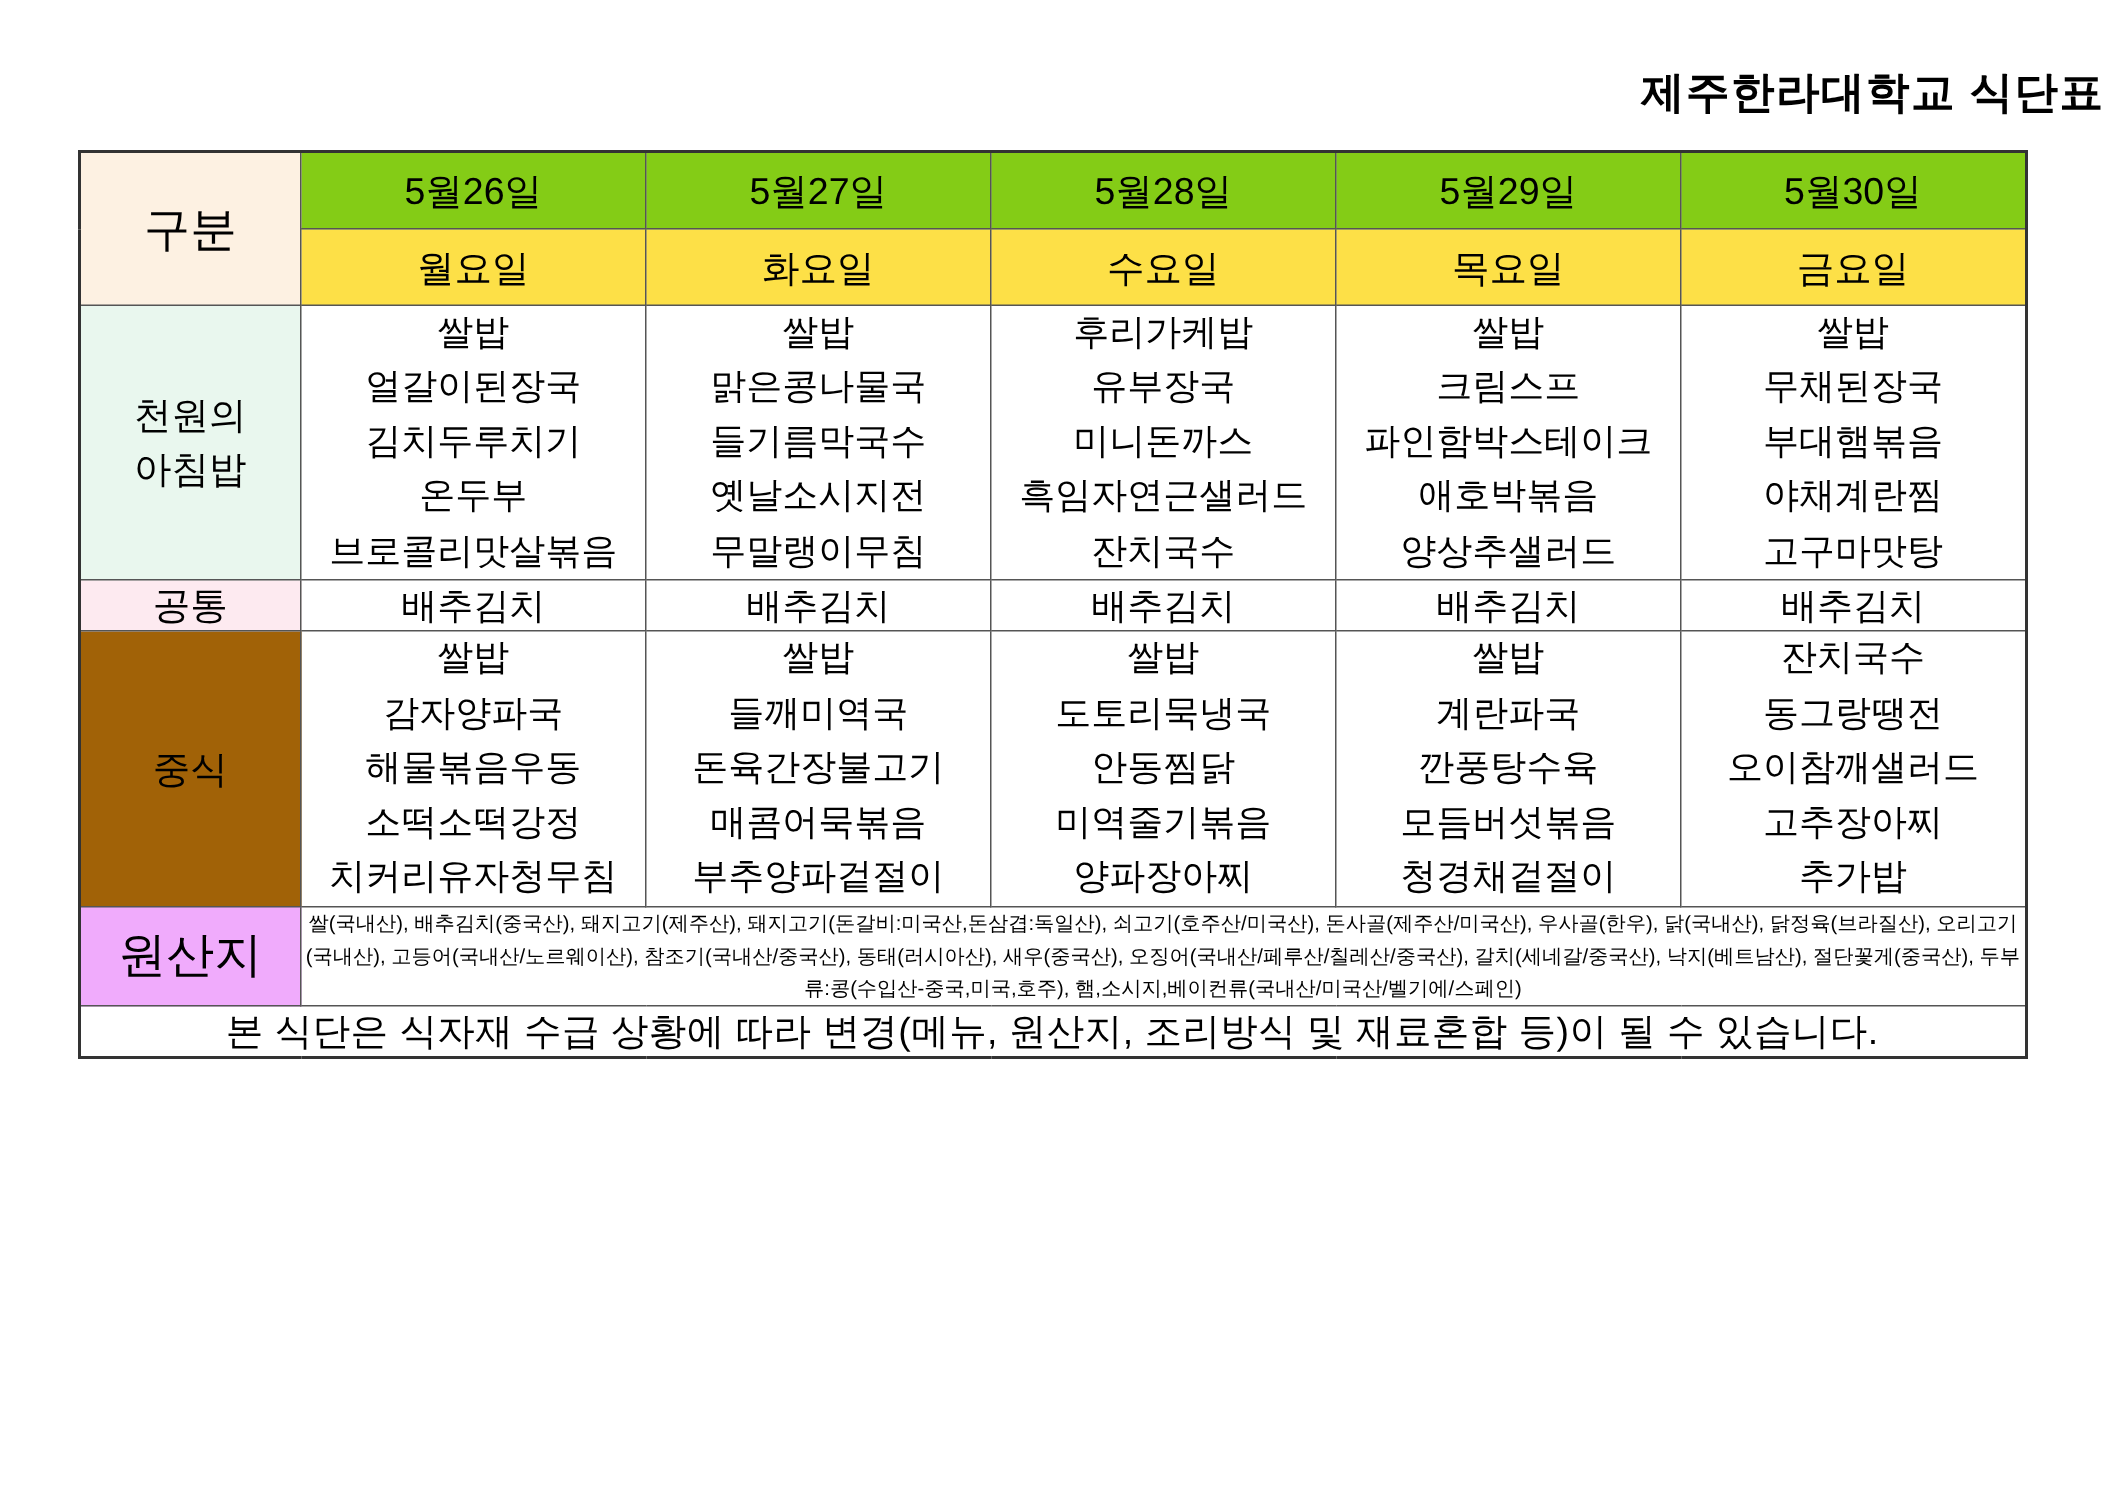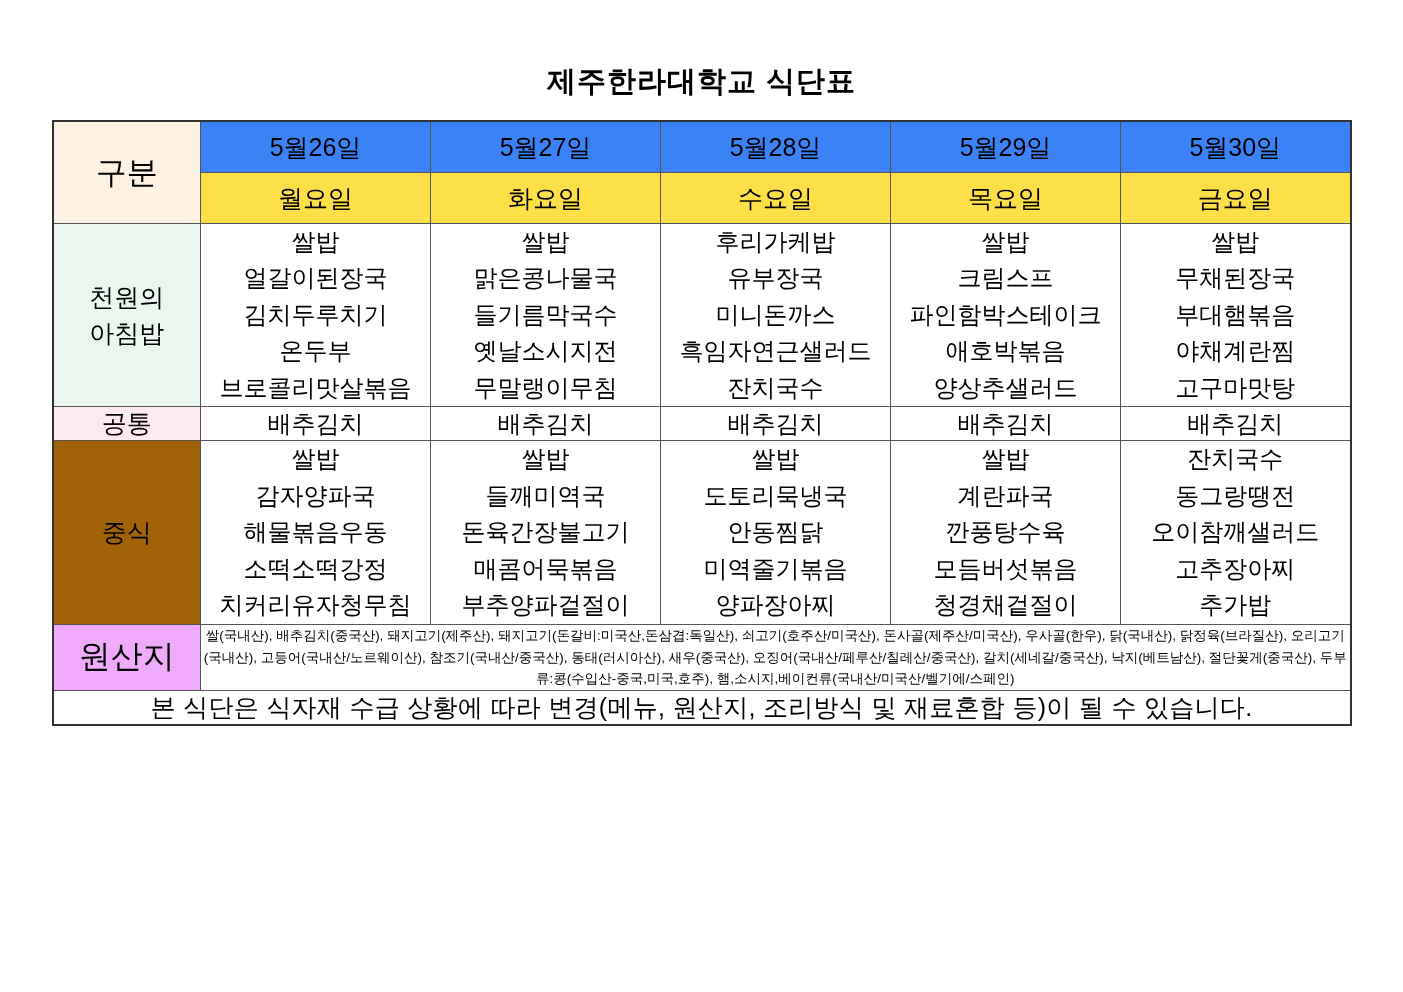--- a/index.html
+++ b/index.html
@@ -15,25 +15,25 @@
     overflow: hidden;
   }
   .page {
     position: relative;
     width: 1403px;
     height: 992px;
     box-sizing: border-box;
     padding: 0;
   }
   .doc-title {
-    text-align: center;
+    text-align: right;
     font-size: 29px;
     font-weight: bold;
     letter-spacing: 1px;
-    margin-top: 62px;
+    margin-top: 42px;
     margin-bottom: 18px;
   }
   table.menu {
     border-collapse: collapse;
     table-layout: fixed;
     margin: 0 auto;
     width: 1300px;
     border: 2px solid #333;
   }
   table.menu td, table.menu th {
@@ -44,21 +44,21 @@
     font-weight: normal;
   }
   .col-label { width: 148px; }
   .col-day { width: 230px; }
 
   .hdr-label {
     background: #fdf1e2;
     font-size: 31px;
   }
   .hdr-date {
-    background: #3b82f6;
+    background: #84cc16;
     font-size: 25px;
     height: 50px;
     margin-left: 48px;
   }
   .hdr-dow {
     background: #fde047;
     font-size: 25px;
     height: 50px;
   }
   .sec-morning {

